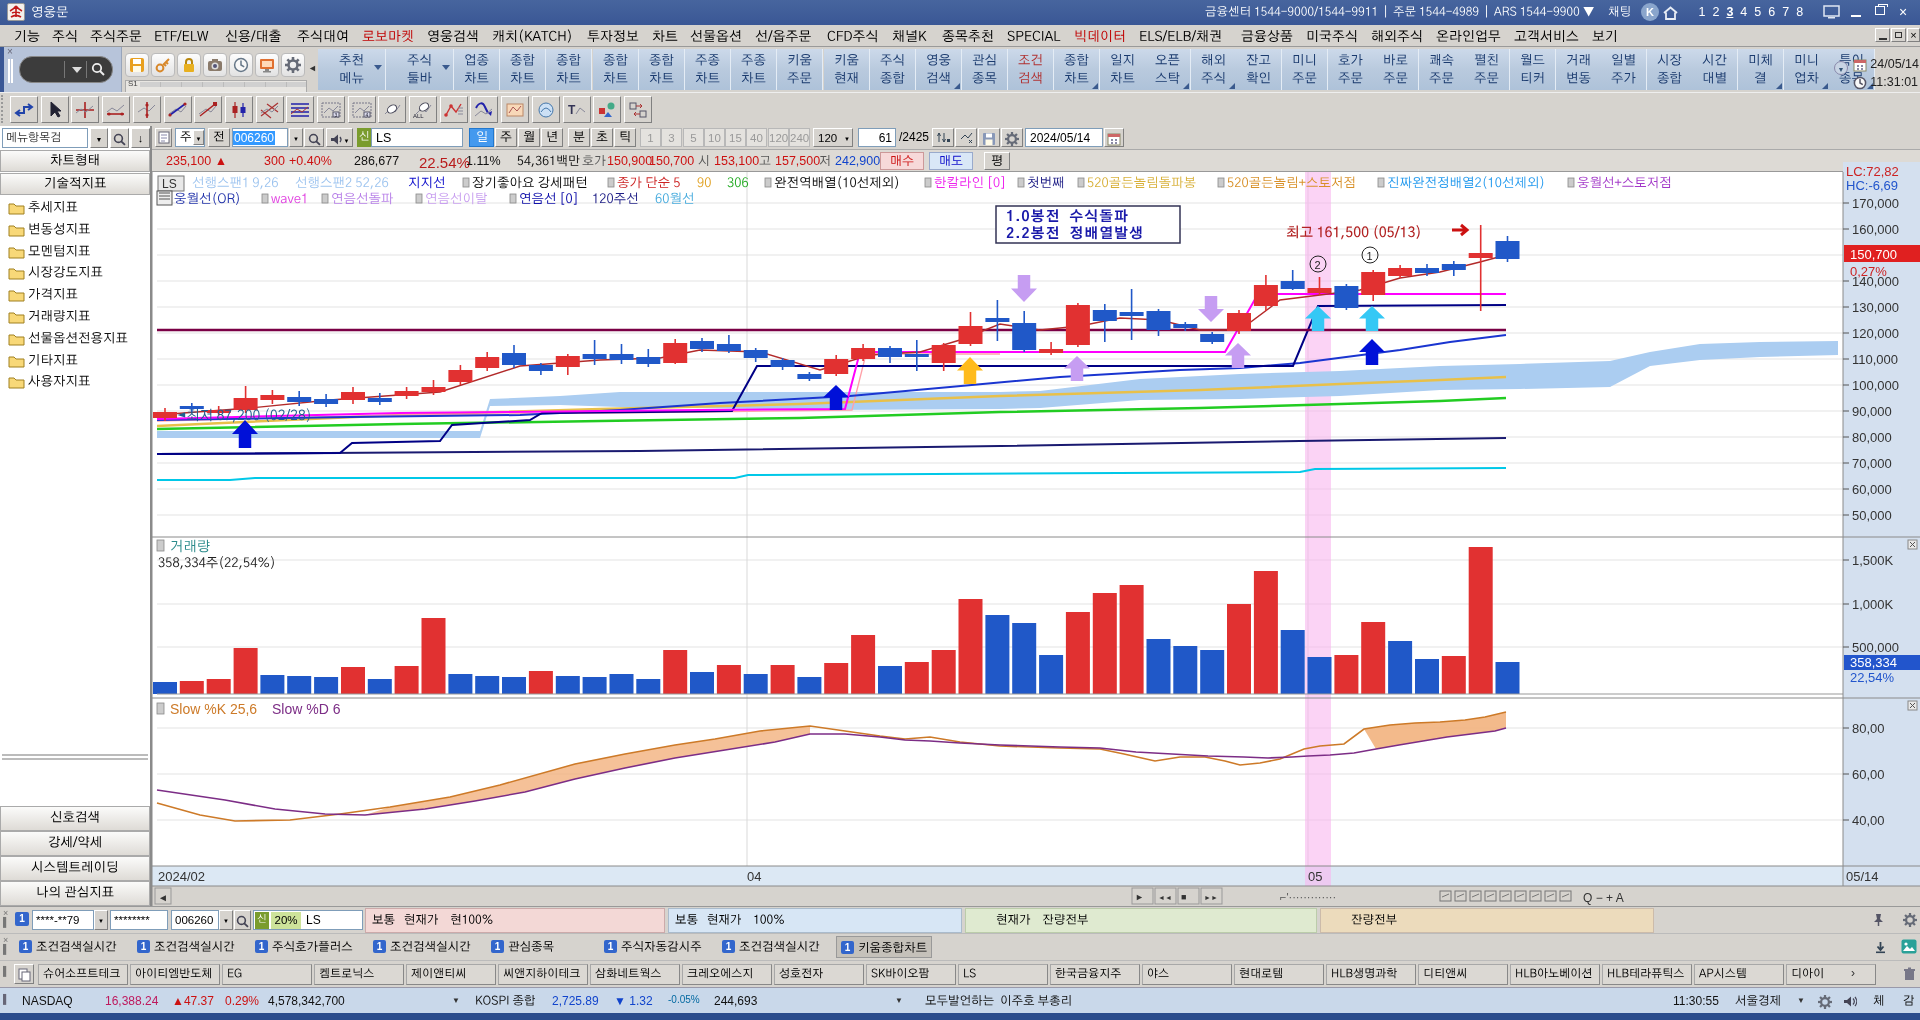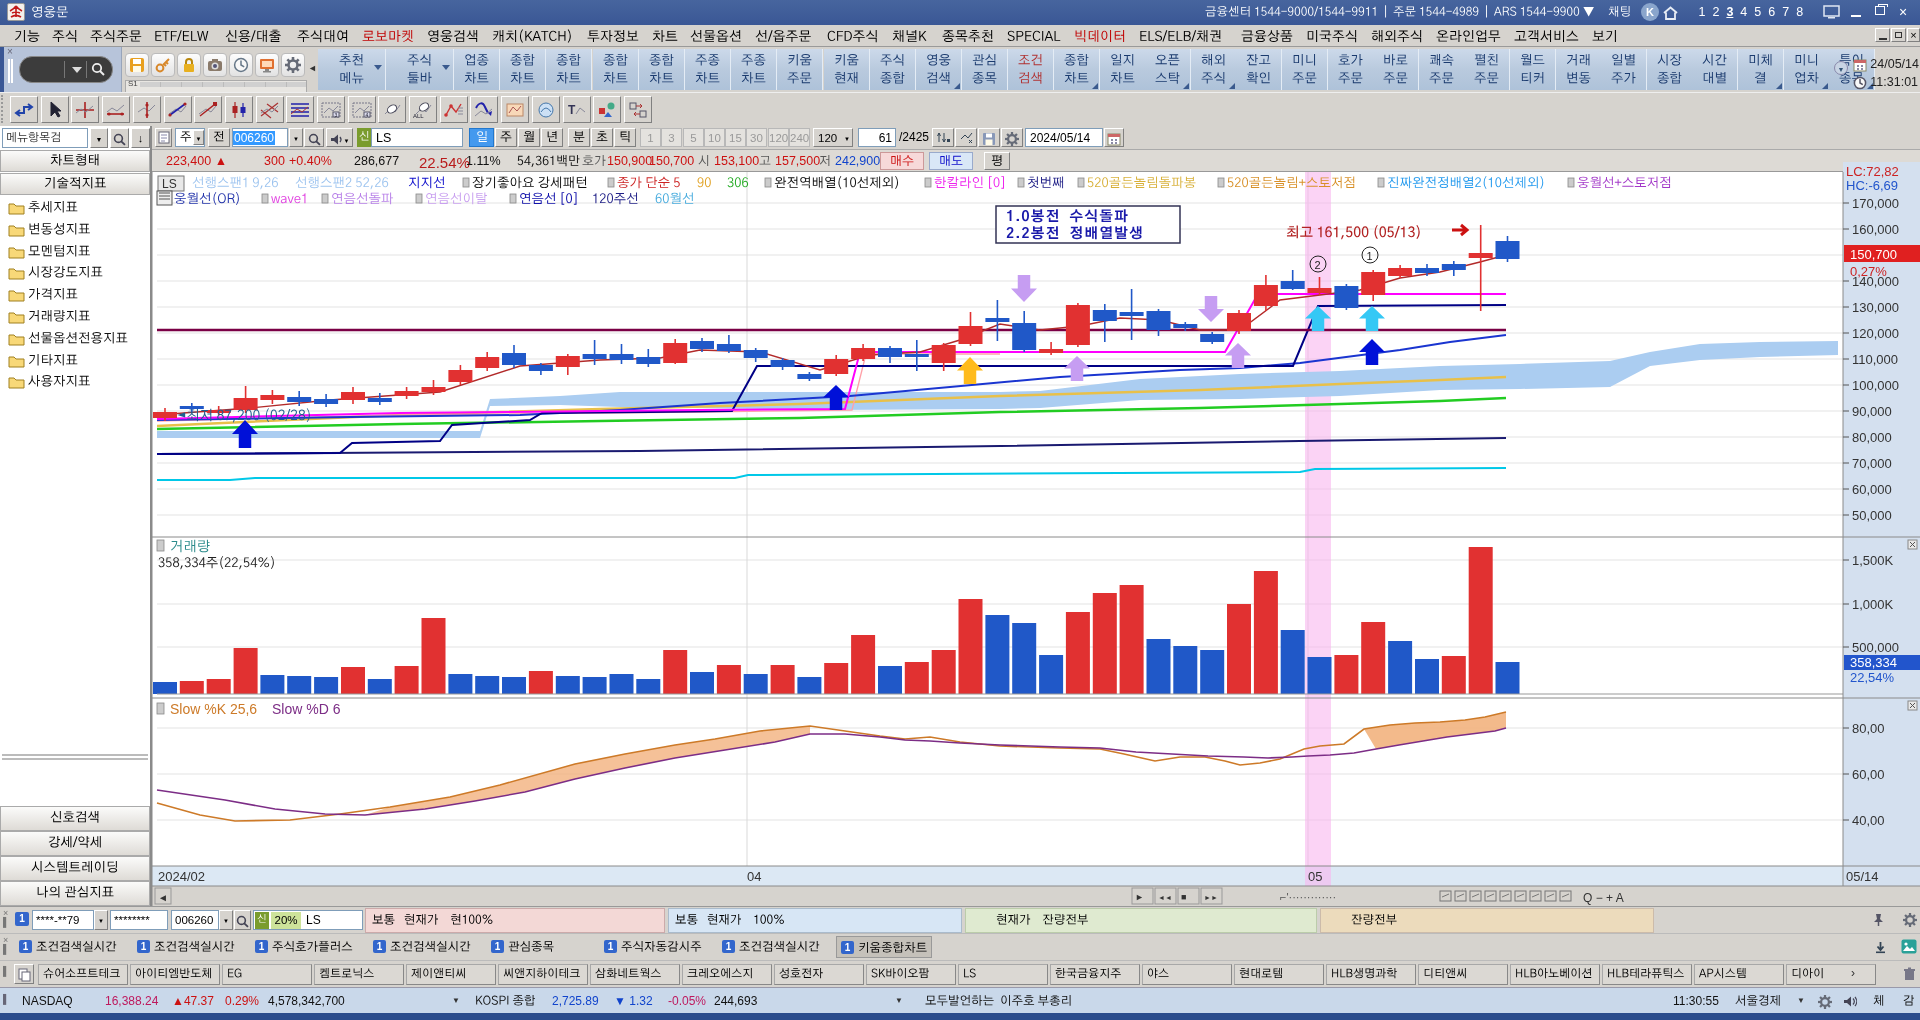--- a/index.html
+++ b/index.html
@@ -1479,21 +1479,21 @@
 <div class="abs btn3d" style="left:462px;top:2px;width:22px;height:19px;text-align:center;padding-top:2px"><svg width="12.0" height="12.5" style="vertical-align:top;margin-top:0px" overflow="visible">
         <g fill="#000000" transform="translate(0,10.0) scale(0.01221,-0.01221)">
           <use href="#g235"></use>
         </g>
       </svg></div>
 <div class="abs" style="left:488px;top:2px;width:21px;height:19px;background:#e4e2de;border:1px solid #b8b8b8;color:#999;font-size:11.5px;text-align:center;line-height:18px">1</div>
 <div class="abs" style="left:509px;top:2px;width:21px;height:19px;background:#e4e2de;border:1px solid #b8b8b8;color:#999;font-size:11.5px;text-align:center;line-height:18px">3</div>
 <div class="abs" style="left:531px;top:2px;width:21px;height:19px;background:#e4e2de;border:1px solid #b8b8b8;color:#999;font-size:11.5px;text-align:center;line-height:18px">5</div>
 <div class="abs" style="left:552px;top:2px;width:21px;height:19px;background:#e4e2de;border:1px solid #b8b8b8;color:#999;font-size:11.5px;text-align:center;line-height:18px">10</div>
 <div class="abs" style="left:573px;top:2px;width:21px;height:19px;background:#e4e2de;border:1px solid #b8b8b8;color:#999;font-size:11.5px;text-align:center;line-height:18px">15</div>
-<div class="abs" style="left:594px;top:2px;width:21px;height:19px;background:#e4e2de;border:1px solid #b8b8b8;color:#999;font-size:11.5px;text-align:center;line-height:18px">30</div>
+<div class="abs" style="left:594px;top:2px;width:21px;height:19px;background:#e4e2de;border:1px solid #b8b8b8;color:#999;font-size:11.5px;text-align:center;line-height:18px">40</div>
 <div class="abs" style="left:616px;top:2px;width:21px;height:19px;background:#e4e2de;border:1px solid #b8b8b8;color:#999;font-size:11.5px;text-align:center;line-height:18px">120</div>
 <div class="abs" style="left:637px;top:2px;width:21px;height:19px;background:#e4e2de;border:1px solid #b8b8b8;color:#999;font-size:11.5px;text-align:center;line-height:18px">240</div>
 <div class="abs btn3d" style="left:661px;top:2px;width:40px;height:19px;font-size:11.5px;line-height:18px;padding-left:4px">120<span style="position:absolute;right:2px;top:1px;font-size:6px">▼</span></div>
 <div class="abs inp" style="left:706px;top:2px;width:38px;height:19px;font-size:12px;text-align:right;line-height:18px;padding-right:3px">61</div>
 <div class="abs" style="left:747px;top:4px;font-size:12px">/2425</div>
 <div class="abs btn3d" style="left:780px;top:2px;width:22px;height:19px;text-align:center;padding-top:2px"><svg width="13" height="13">
         <path d="M2 11 V2 M2 2 l-1.5 3 M2 2 l1.5 3 M7 2 v9 m-1.5 -3 l1.5 3 l1.5 -3" stroke="#345" fill="none"></path>
         <rect x="10" y="8" width="3" height="3" fill="#345"></rect>
       </svg></div>
 <div class="abs btn3d" style="left:803px;top:2px;width:22px;height:19px;text-align:center;padding-top:2px"><svg width="13" height="13">
@@ -1516,21 +1516,21 @@
         <rect x="5.88" y="0" width="2.24" height="3.08" fill="#666b77" transform="rotate(315 7.0 7.0)"></rect>
       </svg></div>
 <div class="abs inp" style="left:873px;top:2px;width:78px;height:19px;font-size:12px;line-height:18px;padding-left:4px">2024/05/14</div>
 <div class="abs btn3d" style="left:952px;top:2px;width:20px;height:19px;text-align:center;padding-top:2px"><svg width="14" height="14" style="vertical-align:middle">
         <rect x="1" y="2" width="12" height="11" fill="#fff" stroke="#886"></rect>
         <rect x="1" y="2" width="12" height="3" fill="#c66"></rect>
         <path d="M4 8 h2 M8 8 h2 M4 11 h2 M8 11 h2" stroke="#668" stroke-width="1.4"></path>
       </svg></div>
 </div>
 <div class="abs" style="left:152px;top:150px;width:1768px;height:22px;background:#dddad5;border-bottom:1px solid #999">
-<span class="abs" style="left:14px;top:4px;font-size:12.5px;color:#cc1111">223,400 ▲</span>
+<span class="abs" style="left:14px;top:4px;font-size:12.5px;color:#cc1111">235,100 ▲</span>
 <span class="abs" style="left:112px;top:4px;font-size:12.5px;color:#cc1111">300</span>
 <span class="abs" style="left:137px;top:4px;font-size:12.5px;color:#cc1111">+0.40%</span>
 <span class="abs" style="left:202px;top:4px;font-size:12.5px;color:#111">286,677</span>
 <span class="abs" style="left:267px;top:4px;font-size:15px;color:#b91c1c">22.54%</span>
 <span class="abs" style="left:314px;top:4px;font-size:12.5px;color:#111">1.11%</span>
 <span class="abs" style="left:365px;top:5px"><svg width="63.0" height="12.5" style="vertical-align:top;margin-top:0px" overflow="visible">
         <g fill="#111111" transform="translate(0,10.0) scale(0.01221,-0.01221)">
           <use href="#g47"></use>
           <use href="#g108" x="569.0"></use>
           <use href="#g34" x="1138.0"></use>
@@ -2578,21 +2578,21 @@
           <use href="#g94" x="649.0"></use>
           <use href="#g119" x="1375.0"></use>
           <use href="#g158" x="1996.0"></use>
           <use href="#g159" x="2658.0"></use>
           <use href="#g58" x="3195.0"></use>
           <use href="#g180" x="4179.0"></use>
         </g>
       </svg></span>
 <span class="abs" style="left:552px;top:6px;font-size:12px;color:#1144cc">2,725.89</span>
 <span class="abs" style="left:614px;top:6px;font-size:12px;color:#1144cc">▼ 1.32</span>
-<span class="abs" style="left:668px;top:6px;font-size:12px;color:#be185d">-0.05%</span>
+<span class="abs" style="left:668px;top:6px;font-size:10px;color:#0369a1">-0.05%</span>
 <span class="abs" style="left:714px;top:6px;font-size:12px;color:#111">244,693</span>
 <span class="abs" style="left:895px;top:8px;font-size:8px;color:#333">▼</span>
 <span class="abs" style="left:925px;top:7px"><svg width="147.2" height="12.0" style="vertical-align:top;margin-top:0px" overflow="visible">
         <g fill="#111111" transform="translate(0,9.6) scale(0.01172,-0.01172)">
           <use href="#g219"></use>
           <use href="#g276" x="984.0"></use>
           <use href="#g277" x="1968.0"></use>
           <use href="#g278" x="2952.0"></use>
           <use href="#g260" x="3936.0"></use>
           <use href="#g279" x="4920.0"></use>

